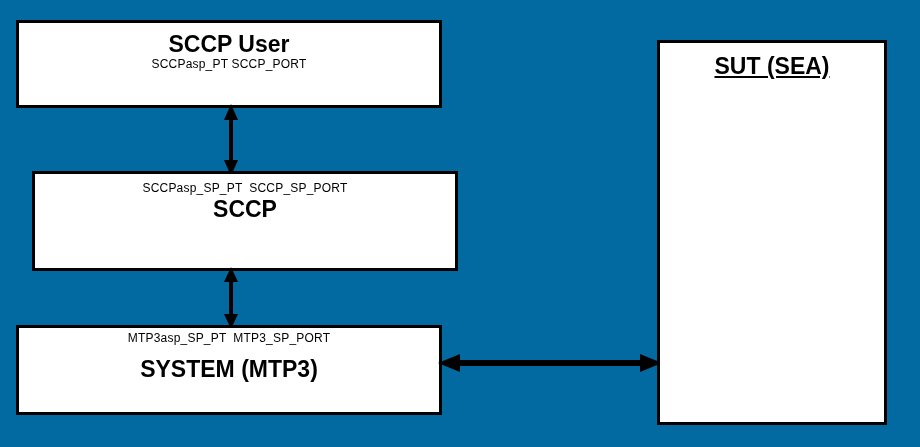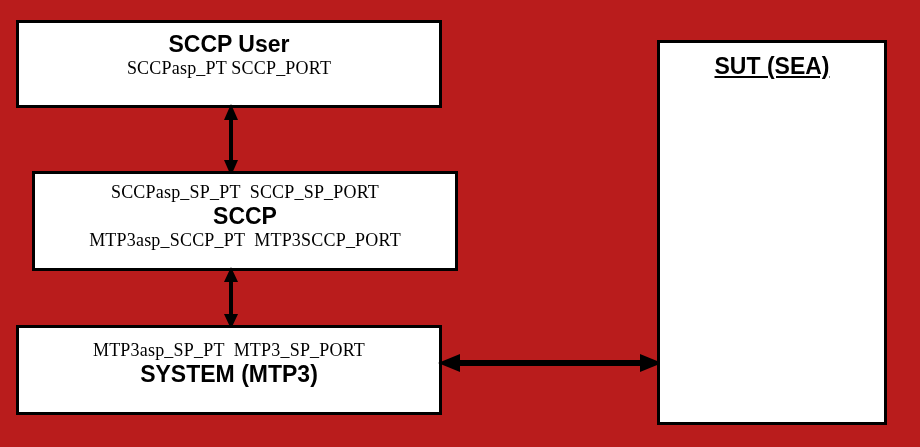--- a/index.html
+++ b/index.html
@@ -8,21 +8,21 @@
     background: #ffffff;
   }
   body {
     font-family: "Liberation Sans", sans-serif;
     color: #000000;
   }
   #canvas {
     position: relative;
     width: 920px;
     height: 447px;
-    background: #b91c1c;
+    background: #0369a1;
     overflow: hidden;
   }
   .node {
     position: absolute;
     box-sizing: border-box;
     border: 3px solid #000000;
     background: #ffffff;
     display: flex;
     flex-direction: column;
     align-items: center;
@@ -32,38 +32,38 @@
     white-space: pre;
     text-align: center;
     line-height: 1.16;
   }
   .line.title {
     font-size: 23px;
     font-weight: bold;
     letter-spacing: 0px;
   }
   .line.port {
-    font-size: 18px;
+    font-size: 12px;
     font-weight: normal;
     letter-spacing: 0.2px;
-    font-family: Liberation Serif, serif;
   }
 
   
   #node-sccp-user {
     left: 16px;  top: 20px;  width: 426px; height: 88px;
     padding-top: 8px;
   }
   #node-sccp {
     left: 32px;  top: 171px; width: 426px; height: 100px;
     padding-top: 8px;
   }
   #node-system-mtp3 {
     left: 16px;  top: 325px; width: 426px; height: 90px;
-    padding-top: 12px;
+    padding-top: 4px;
+    gap: 10px;
   }
   #node-sut {
     left: 657px; top: 40px;  width: 230px; height: 385px;
     padding-top: 10px;
     text-decoration: underline;
   }
 
   
   .connector {
     position: absolute;
@@ -87,21 +87,20 @@
     <svg viewBox="0 0 50 72" preserveAspectRatio="none">
       <line x1="25" y1="10" x2="25" y2="62" stroke="#000" stroke-width="4"></line>
       <polygon points="25,0 18,16 32,16" fill="#000"></polygon>
       <polygon points="25,72 18,56 32,56" fill="#000"></polygon>
     </svg>
   </div>
 
   <div class="node" id="node-sccp">
     <span class="line port">SCCPasp_SP_PT  SCCP_SP_PORT</span>
     <span class="line title">SCCP</span>
-    <span class="line port">MTP3asp_SCCP_PT  MTP3SCCP_PORT</span>
   </div>
 
   <div class="connector" id="conn-sccp-mtp3">
     <svg viewBox="0 0 50 62" preserveAspectRatio="none">
       <line x1="25" y1="10" x2="25" y2="52" stroke="#000" stroke-width="4"></line>
       <polygon points="25,0 18,15 32,15" fill="#000"></polygon>
       <polygon points="25,62 18,47 32,47" fill="#000"></polygon>
     </svg>
   </div>
 

